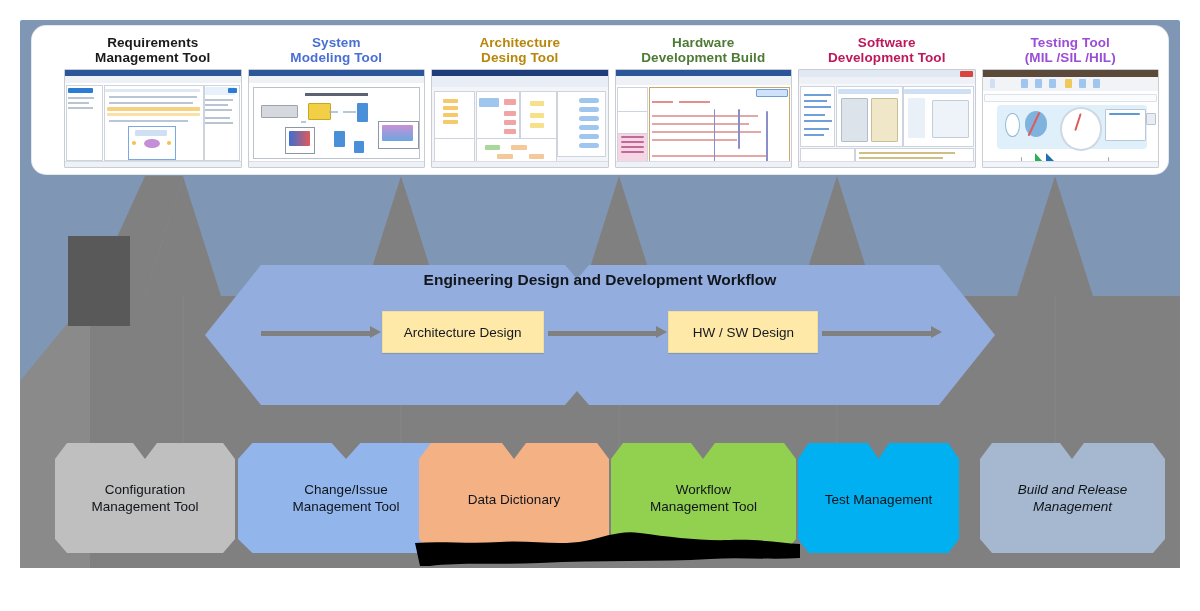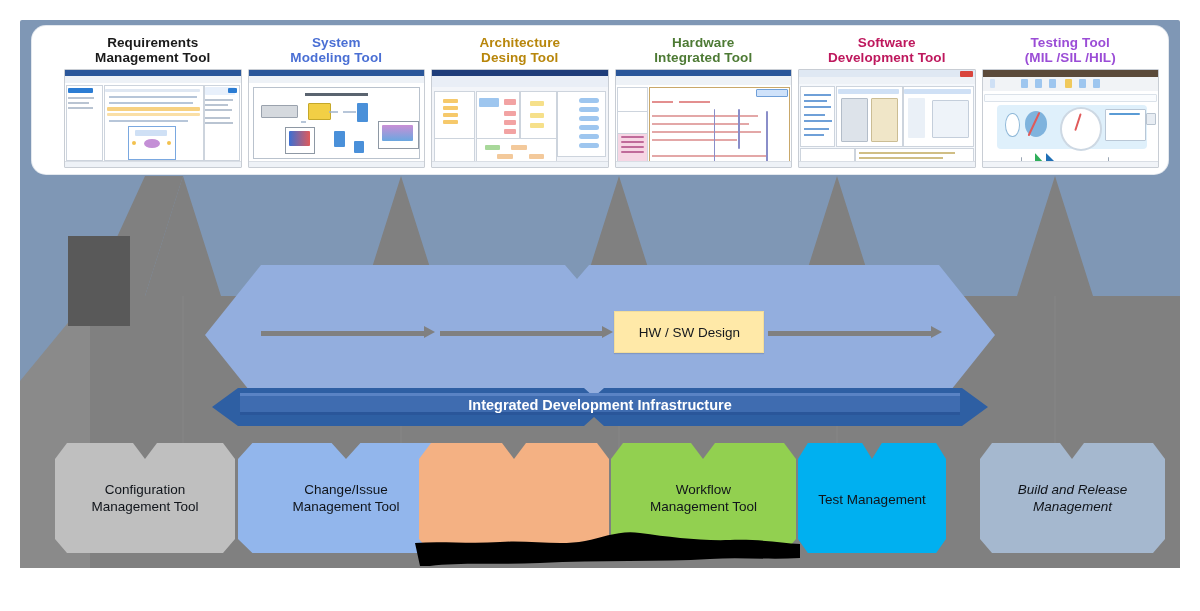--- a/index.html
+++ b/index.html
@@ -216,21 +216,21 @@
             <div class="bar" style="left:45%;top:72%;width:9%;height:5px;background:#f3c99b"></div>
             <div class="bar" style="left:37%;top:84%;width:9%;height:5px;background:#f3c99b"></div>
             <div class="bar" style="left:55%;top:84%;width:9%;height:5px;background:#f3c99b"></div>
           </div>
           <div class="win-status"></div>
         </div>
       </div>
 
       <div class="tool">
         <div class="tool-label" style="color:#4d7a34">Hardware
-Integrated Tool</div>
+Development Build</div>
         <div class="thumb">
           <div class="win-title" style="background:#2b579a"></div>
           <div class="win-tool" style="height:9px"></div>
           <div class="win-body" style="top:15px">
             <div class="pane" style="left:1px;top:2px;width:17%;height:28%;"></div>
             <div class="pane" style="left:1px;top:32%;width:17%;height:26%;"></div>
             <div class="pane" style="left:1px;top:59%;width:17%;height:38%;background:#f6d6e4"></div>
             <div class="pane" style="left:19%;top:2px;right:1px;bottom:3px;border-color:#c9a86a"></div>
             <div class="bar" style="left:80%;top:4px;width:17%;height:6px;background:#cfe2fa;border:1px solid #6f9fd8"></div>
             <div class="dotrow" style="left:21%;top:16px;width:12%;background:#d96a6a"></div>
@@ -320,38 +320,30 @@
       </div>
 
     </div>
   </div>
 
   <div class="flowwrap">
     <svg viewBox="0 0 790 180" preserveAspectRatio="none">
       <path d="M 0,90 L 56,20 L 360,20 L 372,34 L 384,20 L 734,20 L 790,90 L 734,160 L 384,160
                L 372,146 L 360,160 L 56,160 Z" fill="#93aede"></path>
     </svg>
+    <div class="flow-title">Engineering  Design and Development Workflow</div>
     <div class="flow-steps">
       <div class="arrow"></div>
+      <div class="step s2">Architecture Design</div>
       <div class="arrow"></div>
       <div class="step s3">HW / SW Design</div>
       <div class="arrow"></div>
     </div>
   </div>
 
-  <div class="infrawrap">
-    <svg viewBox="0 0 776 42" preserveAspectRatio="none">
-      <path d="M 0,21 L 26,2 L 372,2 L 382,11 L 392,2 L 750,2 L 776,21 L 750,40 L 392,40
-               L 382,31 L 372,40 L 26,40 Z" fill="#2e5fa3"></path>
-      <rect x="28" y="7" width="720" height="22" fill="#3f6cb0"></rect>
-      <rect x="28" y="7" width="720" height="3" fill="#5a83c4"></rect>
-      <rect x="28" y="26" width="720" height="3" fill="#2a569a"></rect>
-    </svg>
-    <div class="infra-label">Integrated Development Infrastructure</div>
-  </div>
 
   <div class="bottomwrap">
 
     <div class="bbox" style="left:0px;width:180px;">
       <svg viewBox="0 0 180 110" preserveAspectRatio="none">
         <path d="M 12,0 L 78,0 L 90,16 L 102,0 L 168,0 L 180,16 L 180,96 L 168,110 L 12,110 L 0,96 L 0,16 Z" fill="#bfbfbf"></path>
       </svg>
       <div class="blabel">Configuration
 Management Tool</div>
     </div>
@@ -361,31 +353,32 @@
         <path d="M 12,0 L 78,0 L 90,16 L 102,0 L 168,0 L 180,16 L 180,96 L 168,110 L 12,110 L 0,96 L 0,16 Z" fill="#92b6ec"></path>
       </svg>
       <div class="blabel">Change/Issue
 Management Tool</div>
     </div>
 
     <div class="bbox" style="left:364px;width:190px;">
       <svg viewBox="0 0 190 110" preserveAspectRatio="none">
         <path d="M 12,0 L 83,0 L 95,16 L 107,0 L 178,0 L 190,16 L 190,96 L 178,110 L 12,110 L 0,96 L 0,16 Z" fill="#f4b183"></path>
       </svg>
+      <div class="blabel" style="top:48px">Data Dictionary</div>
     </div>
 
     <div class="bbox" style="left:556px;width:185px;">
       <svg viewBox="0 0 185 110" preserveAspectRatio="none">
         <path d="M 12,0 L 80,0 L 92,16 L 104,0 L 173,0 L 185,16 L 185,96 L 173,110 L 12,110 L 0,96 L 0,16 Z" fill="#92d050"></path>
       </svg>
       <div class="blabel">Workflow
 Management Tool</div>
     </div>
 
-    <div class="bbox" style="left:743px;width:148px;">
+    <div class="bbox" style="left:743px;width:161px;">
       <svg viewBox="0 0 180 110" preserveAspectRatio="none">
         <path d="M 12,0 L 78,0 L 90,16 L 102,0 L 168,0 L 180,16 L 180,96 L 168,110 L 12,110 L 0,96 L 0,16 Z" fill="#00b0f0"></path>
       </svg>
       <div class="blabel" style="top:48px">Test Management</div>
     </div>
 
     <div class="bbox" style="left:925px;width:185px;font-style:italic;">
       <svg viewBox="0 0 185 110" preserveAspectRatio="none">
         <path d="M 12,0 L 80,0 L 92,16 L 104,0 L 173,0 L 185,16 L 185,96 L 173,110 L 12,110 L 0,96 L 0,16 Z" fill="#a5b8cf"></path>
       </svg>

